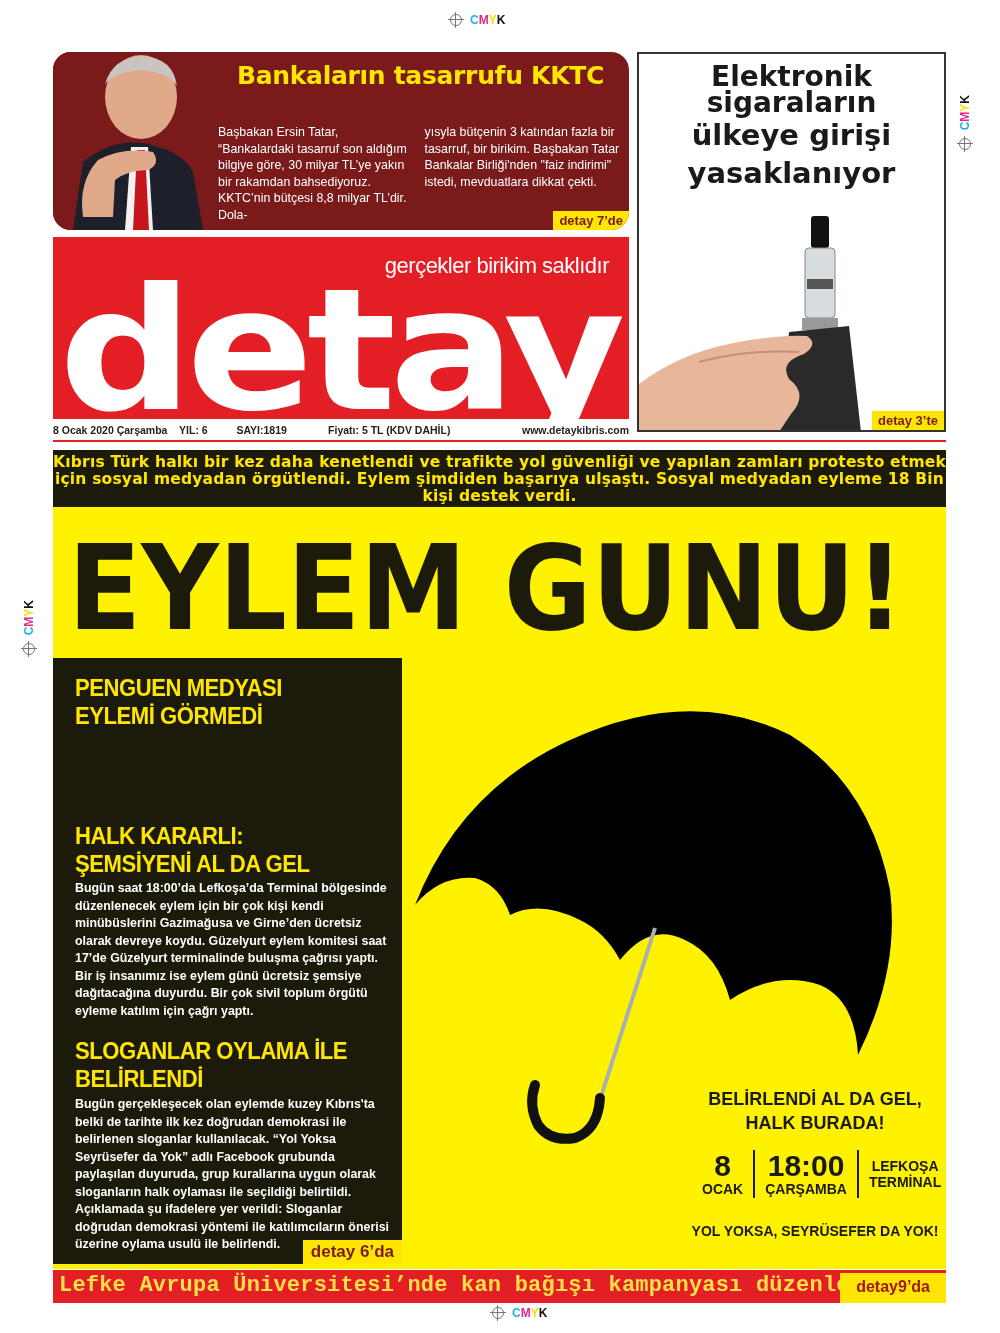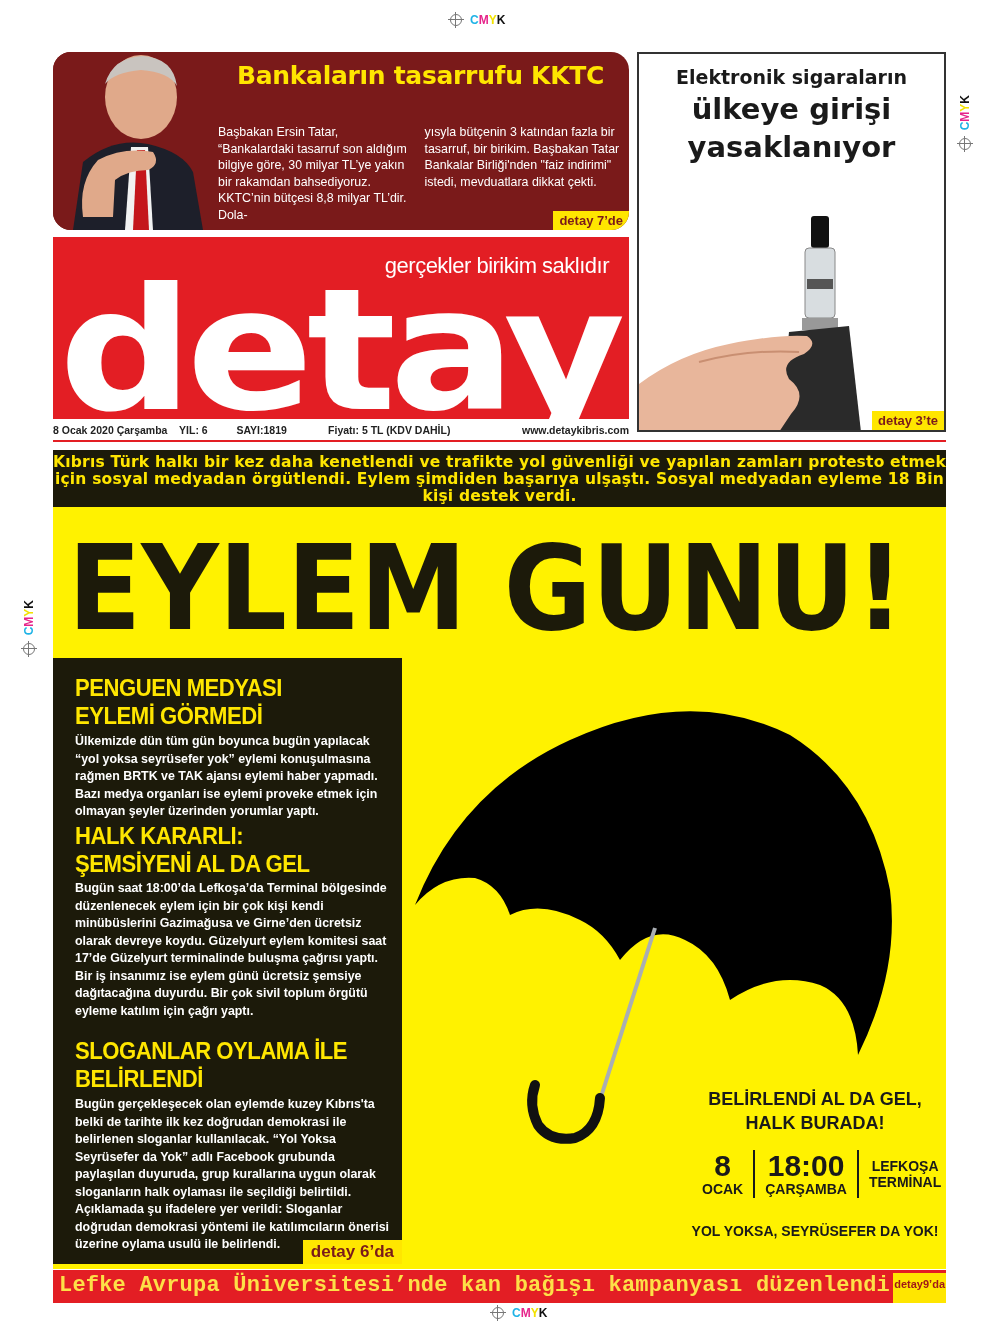--- a/index.html
+++ b/index.html
@@ -20,21 +20,21 @@
   .photo-man { position: absolute; left: 0; top: 0; width: 160px; height: 178px; }
   .top-story h2 { position: absolute; left: 165px; top: 10px; width: 405px; text-align: center; color: #ffe600; font-weight: 900; font-size: 25px; line-height: 28px; font-family: "DejaVu Sans", sans-serif; letter-spacing: -0.3px; }
   .top-story .cols { position: absolute; left: 165px; top: 72px; width: 405px; display: flex; gap: 8px; color: #fff; font-size: 12.4px; line-height: 16.5px; font-family: "Liberation Sans", sans-serif; }
   .top-story .cols p { flex: 1; }
   .ref-tag { position: absolute; background: #ffe600; color: #7a1a1a; font-weight: bold; font-family: "Liberation Sans", sans-serif; }
   .top-story .ref-tag { right: 0; bottom: 0; padding: 2px 6px; font-size: 13px; }
 
   
   .ecig { position: absolute; left: 637px; top: 52px; width: 309px; height: 380px; border: 2px solid #333; background: #fff; overflow: hidden; }
   .ecig h2 { position: absolute; left: 0; top: 10px; width: 100%; text-align: center; color: #1a1a1a; font-family: "DejaVu Sans", sans-serif; font-weight: 900; line-height: 38px; }
-  .ecig h2 .l1 { display: block; font-size: 19px; line-height: 26px; }
+  .ecig h2 .l1 { display: block; font-size: 28px; line-height: 26px; }
   .ecig h2 .l2, .ecig h2 .l3 { display: block; font-size: 29px; }
   .ecig .ref-tag { right: 0; bottom: 0; padding: 2px 6px; font-size: 13px; color: #7a1a1a; }
   .ecig svg { position: absolute; left: 0; top: 150px; }
 
   
   .masthead { position: absolute; left: 53px; top: 237px; width: 576px; height: 182px; background: #e31e24; overflow: hidden; }
   .masthead .tagline { position: absolute; right: 20px; top: 16px; color: #fff; font-size: 22px; font-family: "Liberation Sans", sans-serif; letter-spacing: -0.5px; }
   .masthead .logo { position: absolute; left: 0; top: 0; width: 576px; height: 182px; }
   .dateline { position: absolute; left: 53px; top: 424px; width: 576px; display: flex; font-size: 10.5px; font-weight: bold; color: #222; }
   .dateline span { white-space: nowrap; }
@@ -56,21 +56,21 @@
   .event .slogan1 { position: absolute; left: 15px; top: 7px; width: 240px; text-align: center; font-size: 18px; line-height: 24px; }
   .event .row { position: absolute; left: 12px; top: 70px; display: flex; align-items: center; }
   .event .cell { text-align: center; padding: 0 10px; }
   .event .big { font-size: 30px; line-height: 30px; display: block; }
   .event .small { font-size: 14px; line-height: 16px; display: block; }
   .event .sep { width: 2px; height: 48px; background: #1a1a1a; }
   .event .slogan2 { position: absolute; left: 10px; top: 143px; width: 250px; text-align: center; font-size: 14px; }
 
   .bottom-bar { position: absolute; left: 53px; top: 1270px; width: 893px; height: 33px; background: #e31e24; }
   .bottom-bar .title { position: absolute; left: 6px; top: 3px; color: #fde047; font-family: Liberation Mono, monospace; font-weight: bold; font-size: 22px; letter-spacing: 0.2px; }
-  .bottom-bar .ref-tag { right: 0; top: 3px; height: 30px; padding: 5px 1px; font-size: 11px; color: #a01818; }
+  .bottom-bar .ref-tag { right: 0; top: 3px; height: 30px; padding: 5px 16px; font-size: 16px; color: #a01818; }
 </style>
 </head>
 <body>
 
 <div class="cmyk" style="left:448px; top:12px;">
   <div class="reg">
       <span></span>
     </div>
   <div class="letters"><span class="c-c">C</span><span class="c-m">M</span><span class="c-y">Y</span><span class="c-k">K</span></div>
 </div>
@@ -150,21 +150,20 @@
 <div class="yellow-area"></div>
 <svg class="headline" viewBox="0 0 840 100" width="840" height="100">
   <text x="0" y="92" font-family="DejaVu Sans, sans-serif" font-weight="bold" font-size="118" fill="#1c1a0a" textLength="836" lengthAdjust="spacingAndGlyphs">EYLEM GÜNÜ!</text>
 </svg>
 
 <div class="left-col">
   <h3 style="top:16px">
       <span style="display:block">PENGUEN MEDYASI</span>
       <span style="display:block">EYLEMİ GÖRMEDİ</span>
     </h3>
-  <p style="top:75px">Ülkemizde dün tüm gün boyunca bugün yapılacak “yol yoksa seyrüsefer yok” eylemi konuşulmasına rağmen BRTK ve TAK ajansı eylemi haber yapmadı. Bazı medya organları ise eylemi proveke etmek için olmayan şeyler üzerinden yorumlar yaptı.</p>
   <h3 style="top:164px">
       <span style="display:block">HALK KARARLI:</span>
       <span style="display:block">ŞEMSİYENİ AL DA GEL</span>
     </h3>
   <p style="top:222px">Bugün saat 18:00’da Lefkoşa’da Terminal bölgesinde düzenlenecek eylem için bir çok kişi kendi minübüslerini Gazimağusa ve Girne’den ücretsiz olarak devreye koydu.  Güzelyurt eylem komitesi saat 17’de Güzelyurt terminalinde buluşma çağrısı yaptı. Bir iş insanımız ise eylem günü ücretsiz şemsiye dağıtacağına duyurdu. Bir çok sivil toplum örgütü eyleme katılım için çağrı yaptı.</p>
   <h3 style="top:379px">
       <span style="display:block">SLOGANLAR OYLAMA İLE</span>
       <span style="display:block">BELİRLENDİ</span>
     </h3>
   <p style="top:438px">Bugün gerçekleşecek olan eylemde kuzey Kıbrıs'ta belki de tarihte ilk kez doğrudan demokrasi ile belirlenen sloganlar kullanılacak. “Yol Yoksa Seyrüsefer da Yok” adlı Facebook grubunda paylaşılan duyuruda, grup kurallarına uygun olarak sloganların halk oylaması ile seçildiği belirtildi. Açıklamada şu ifadelere yer verildi: Sloganlar doğrudan demokrasi yöntemi ile katılımcıların önerisi üzerine oylama usulü ile belirlendi.</p>

